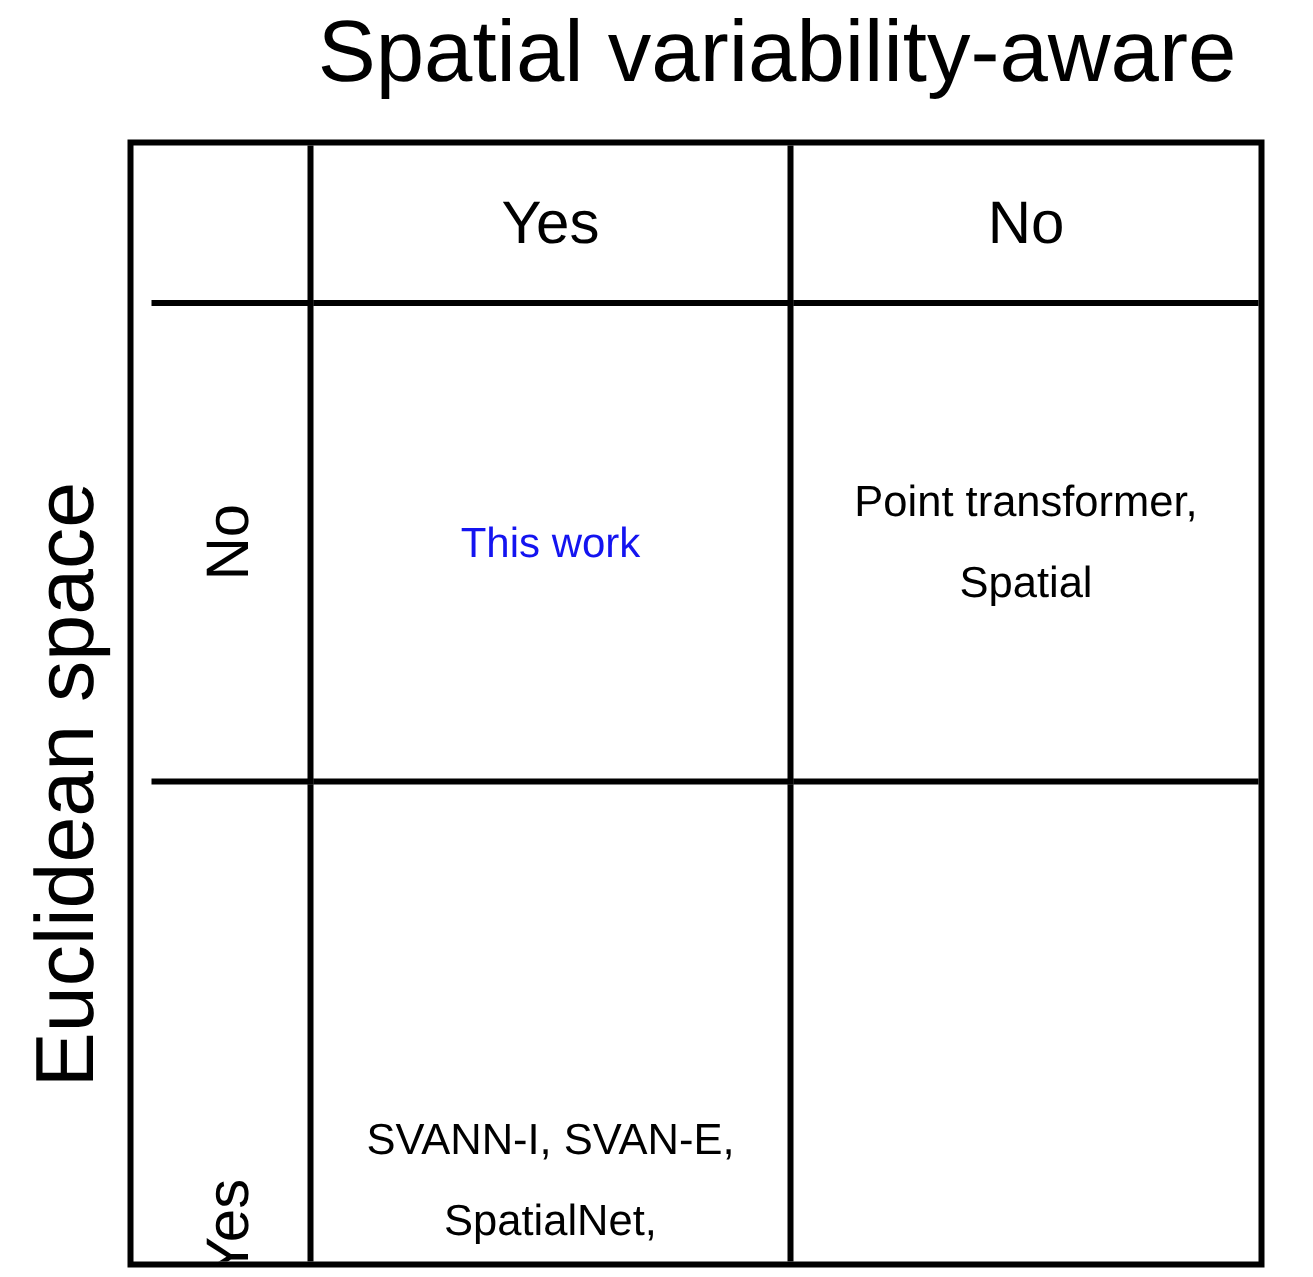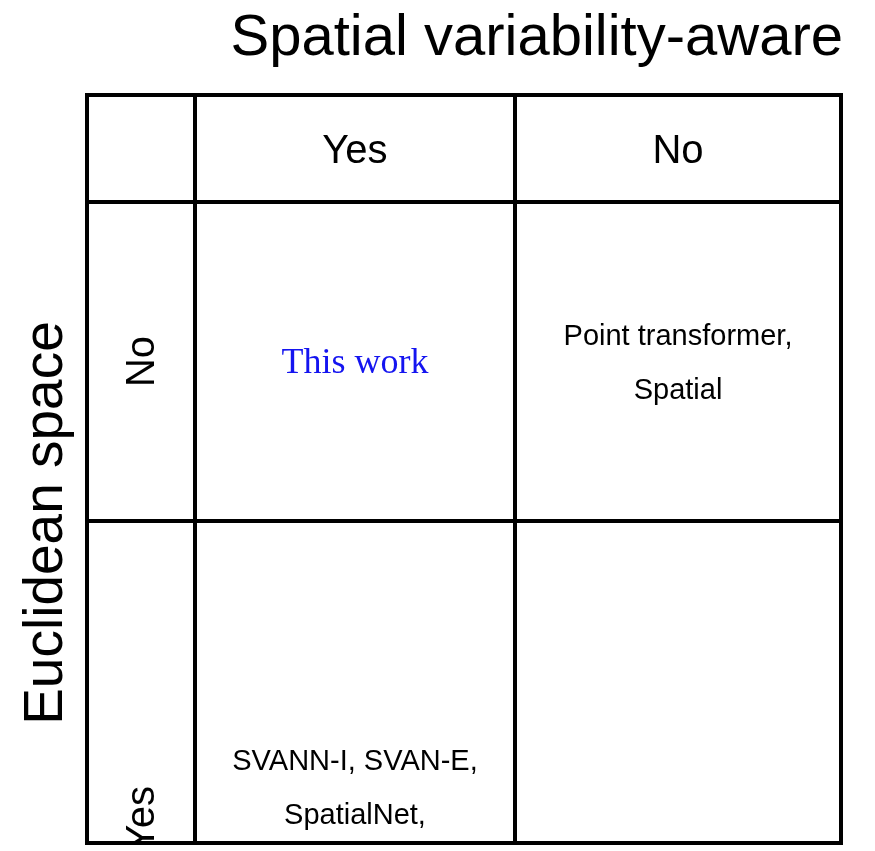--- a/index.html
+++ b/index.html
@@ -15,21 +15,21 @@
     font-family: "Liberation Sans", "DejaVu Sans", sans-serif;
     color: #000000;
   }
 
   
   .fig-title {
     position: absolute;
     top: 2px;
     left: 193px;
     width: 650px;
-    text-align: right;
+    text-align: center;
     font-size: 58px;
     line-height: 1.15;
     font-weight: 400;
     white-space: nowrap;
   }
 
   
   .y-label-wrap {
     position: absolute;
     left: 0;
@@ -52,20 +52,21 @@
     left: 85px;
     top: 93px;
     width: 758px;
     height: 752px;
     box-sizing: border-box;
     border: 4px solid #000000;
     display: grid;
     grid-template-columns: 108px 320px 1fr;
     grid-template-rows: 107px 319px 1fr;
     background: #ffffff;
+    padding-left: 12px;
   }
   .cell {
     border-right: 4px solid #000000;
     border-bottom: 4px solid #000000;
     display: flex;
     flex-direction: column;
     align-items: center;
     justify-content: center;
     overflow: hidden;
   }
@@ -81,23 +82,22 @@
     white-space: nowrap;
     font-size: 40px;
   }
   .cell-line {
     font-size: 29px;
     line-height: 54px;
     white-space: pre;   
     text-align: center;
   }
   .this-work {
-    font-size: 36px;
+    font-size: 28px;
     line-height: 1.2;
-    font-family: Liberation Serif, serif;
   }
 </style>
 </head>
 <body>
 
 <div class="fig-title">Spatial variability-aware</div>
 
 <div class="y-label-wrap">
   <span>Euclidean space</span>
 </div>

